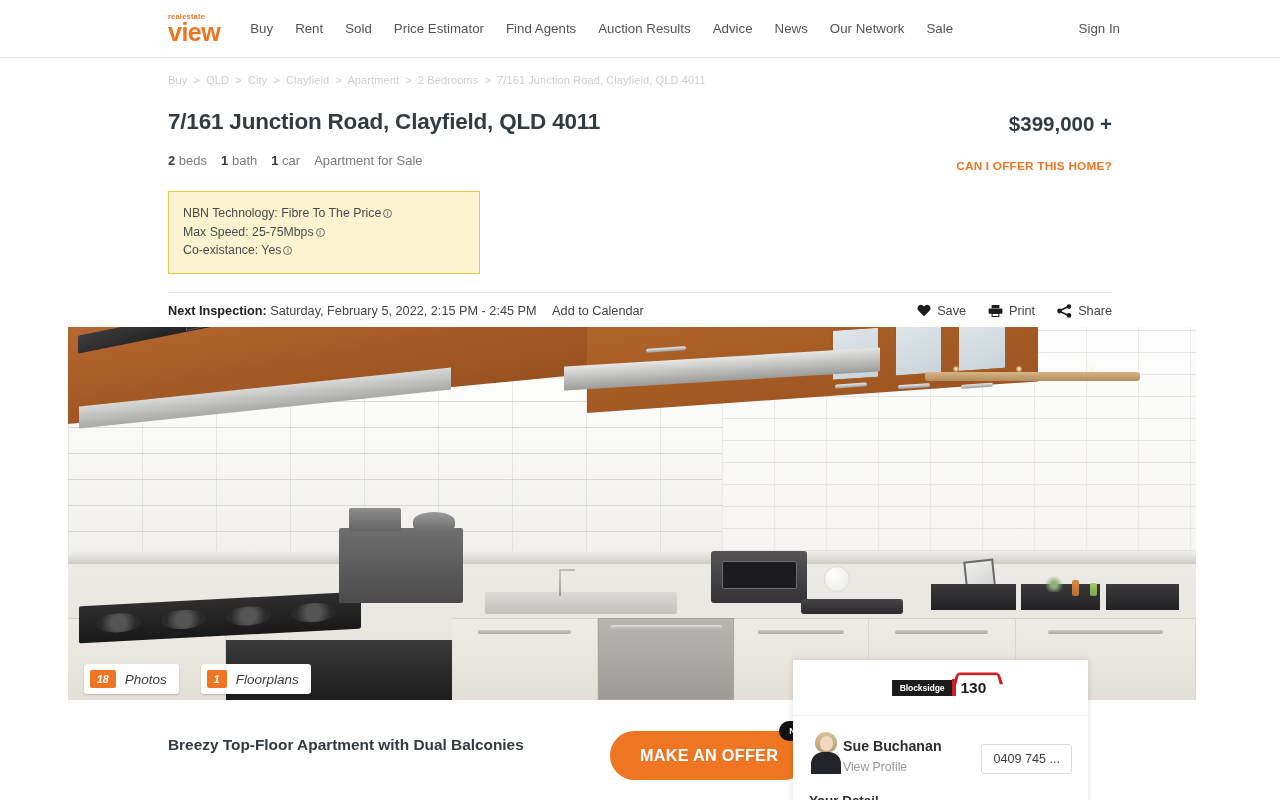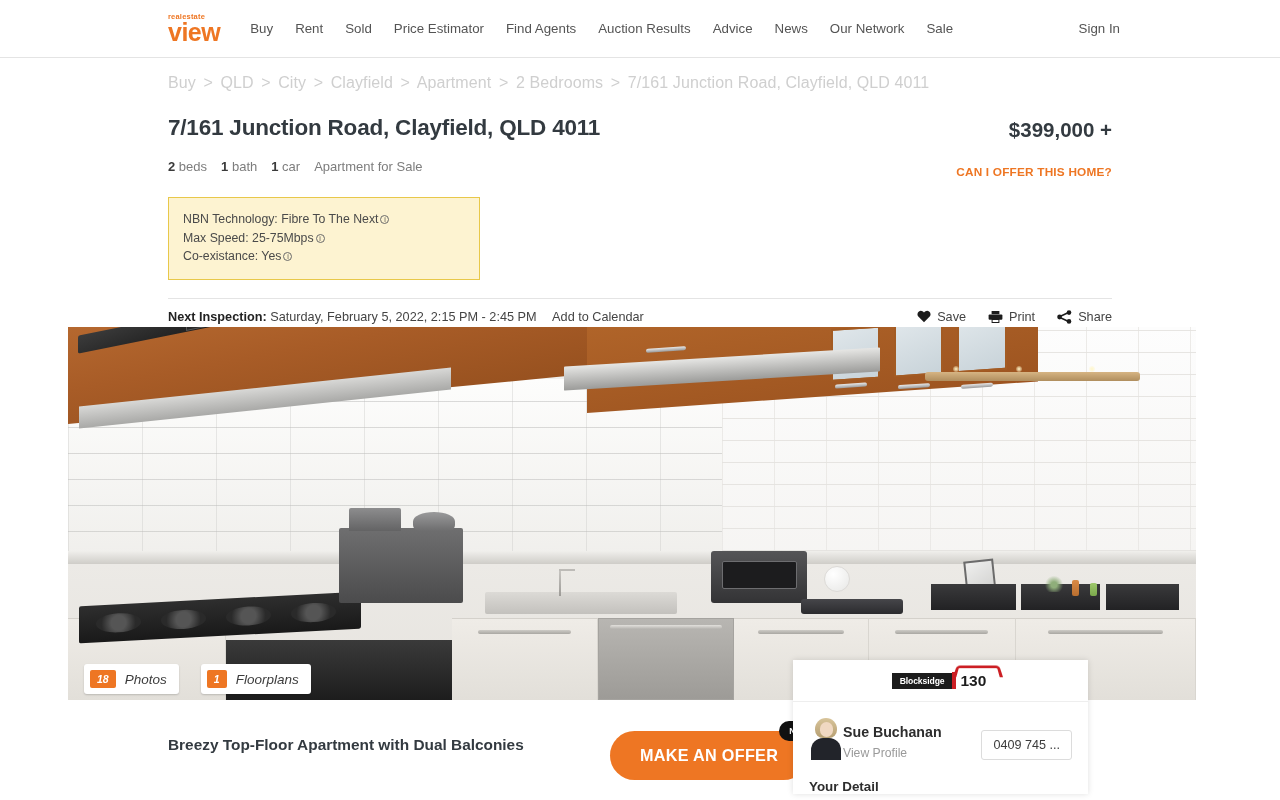--- a/index.html
+++ b/index.html
@@ -33,21 +33,21 @@
     font-size: 13.3px; color: #545454; cursor: pointer; white-space: nowrap;
   }
   .signin {
     position: absolute; right: 160px; font-size: 13.3px; color: #545454; cursor: pointer;
   }
 
   
   .wrap { padding: 0 168px; position: relative; }
 
   .breadcrumb {
-    font-size: 16px; color: #cfcfcf; padding-top: 16px; letter-spacing: .1px;
+    font-size: 11px; color: #cfcfcf; padding-top: 16px; letter-spacing: .1px;
   }
   .breadcrumb span { color: #cfcfcf; }
   .breadcrumb .sep { margin: 0 3px; }
 
   .title-row {
     display: flex; justify-content: space-between; align-items: flex-start;
     margin-top: 23px;
   }
   .prop-title {
     font-size: 22.5px; font-weight: bold; color: #333a40; letter-spacing: -.2px;
@@ -216,21 +216,21 @@
     padding:3px 7px; border-radius:2px; min-width:20px; text-align:center;
   }
   .badge-label { font-size:13.5px; color:#3c3c3c; }
 
   
   .agent-card {
     position:absolute; left:793px; top:660px; width:295px;
     background:#fff; box-shadow:0 0 6px rgba(0,0,0,.13); z-index:5;
   }
   .agent-logo-bar {
-    height:42px; display:flex; align-items:center; justify-content:center;
+    height:56px; display:flex; align-items:center; justify-content:center;
     border-bottom:1px solid #eee;
   }
   .bs-logo { display:flex; align-items:center; }
   .bs-black {
     background:#1c1c1c; color:#fff; font-size:8.6px; font-weight:bold;
     padding:3px 8px; letter-spacing:-.1px;
   }
   .bs-redbar { width:4px; height:17px; background:#cc1f24; }
   .bs-130 {
     position:relative; font-size:15.5px; font-weight:bold; color:#1c1c1c;
@@ -341,21 +341,21 @@
         <b>1</b>
         <span>car</span>
       </span>
       <span class="feat-type">Apartment for Sale</span>
     </div>
     <div class="afford">CAN I OFFER THIS HOME?</div>
   </div>
 
   <div class="nbn">
     <div class="nbn-line">
-      <span>NBN Technology: Fibre To The Next</span><i class="info-i">i</i>
+      <span>NBN Technology: Fibre To The Price</span><i class="info-i">i</i>
     </div>
     <div class="nbn-line">
       <span>Max Speed: 25-75Mbps</span><i class="info-i">i</i>
     </div>
     <div class="nbn-line">
       <span>Co-existance: Yes</span><i class="info-i">i</i>
     </div>
   </div>
 
   <div class="insp-bar">

